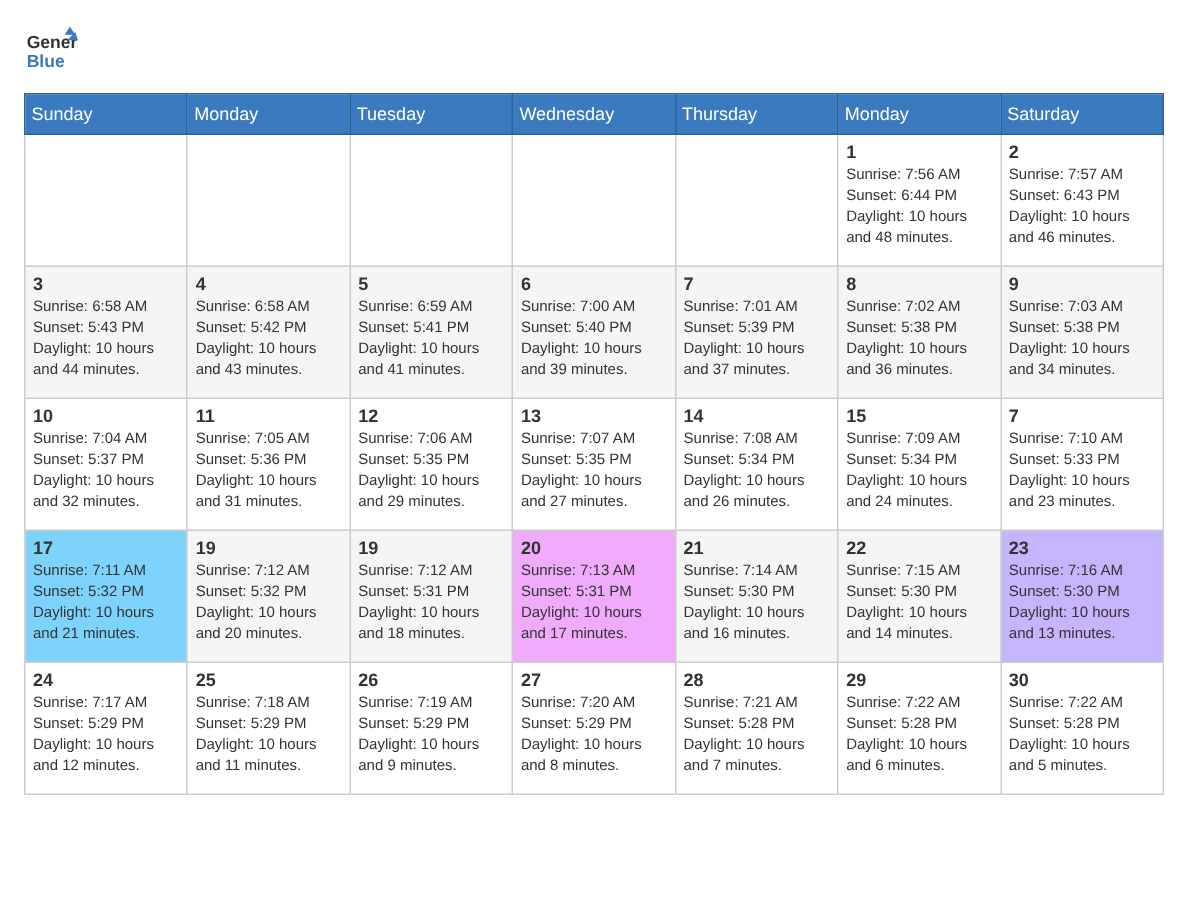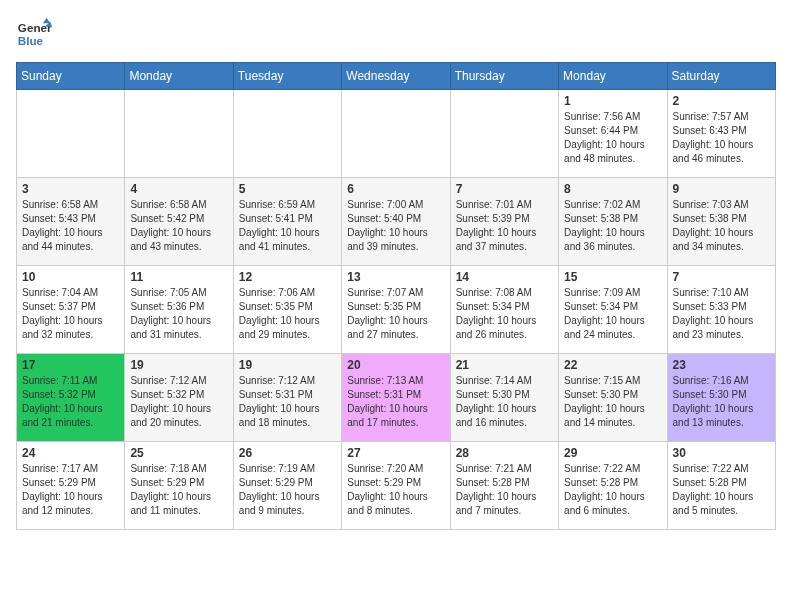--- a/index.html
+++ b/index.html
@@ -178,21 +178,21 @@
         <td>
           <span class="day-num">15</span>
           <div class="day-info">Sunrise: 7:09 AM<br>Sunset: 5:34 PM<br>Daylight: 10 hours and 24 minutes.</div>
         </td>
         <td>
           <span class="day-num">7</span>
           <div class="day-info">Sunrise: 7:10 AM<br>Sunset: 5:33 PM<br>Daylight: 10 hours and 23 minutes.</div>
         </td>
       </tr>
       <tr>
-        <td style="background: #22c55e;">
+        <td style="background: #7dd3fc;">
           <span class="day-num">17</span>
           <div class="day-info">Sunrise: 7:11 AM<br>Sunset: 5:32 PM<br>Daylight: 10 hours and 21 minutes.</div>
         </td>
         <td style="background: rgb(245, 245, 245);">
           <span class="day-num">19</span>
           <div class="day-info">Sunrise: 7:12 AM<br>Sunset: 5:32 PM<br>Daylight: 10 hours and 20 minutes.</div>
         </td>
         <td style="background: rgb(245, 245, 245);">
           <span class="day-num">19</span>
           <div class="day-info">Sunrise: 7:12 AM<br>Sunset: 5:31 PM<br>Daylight: 10 hours and 18 minutes.</div>

